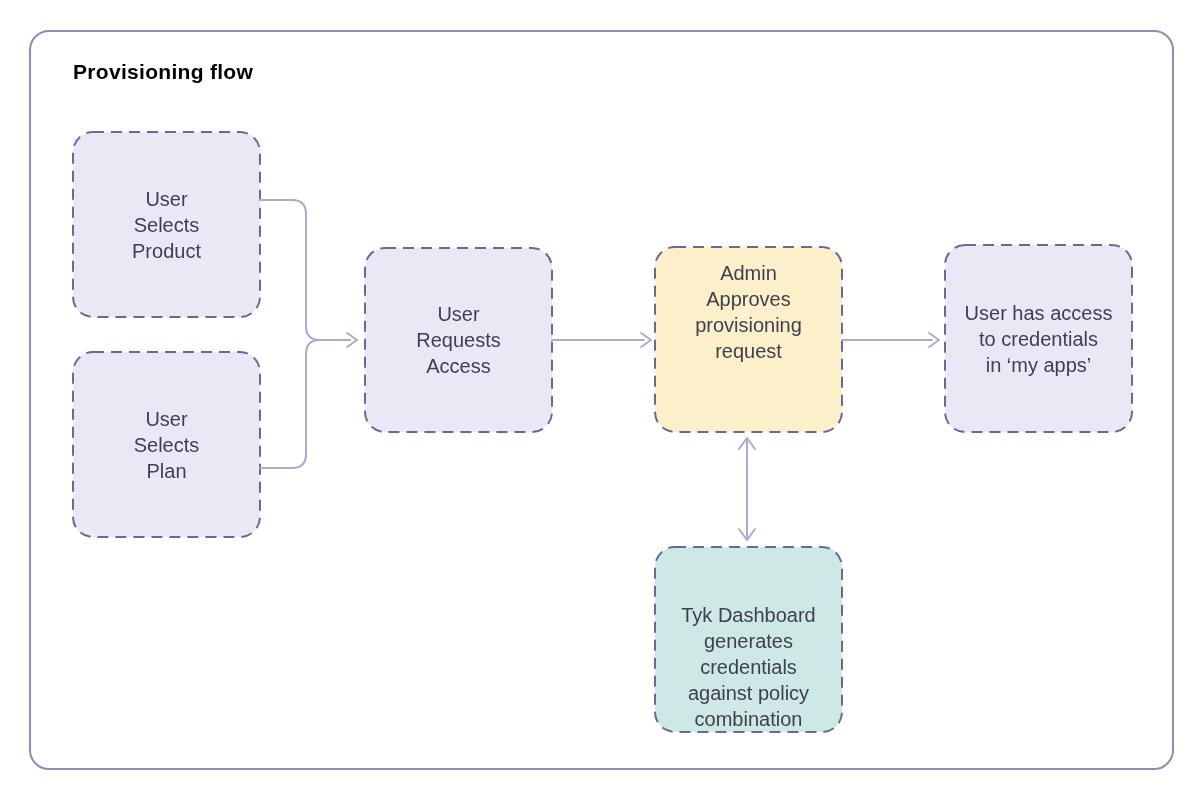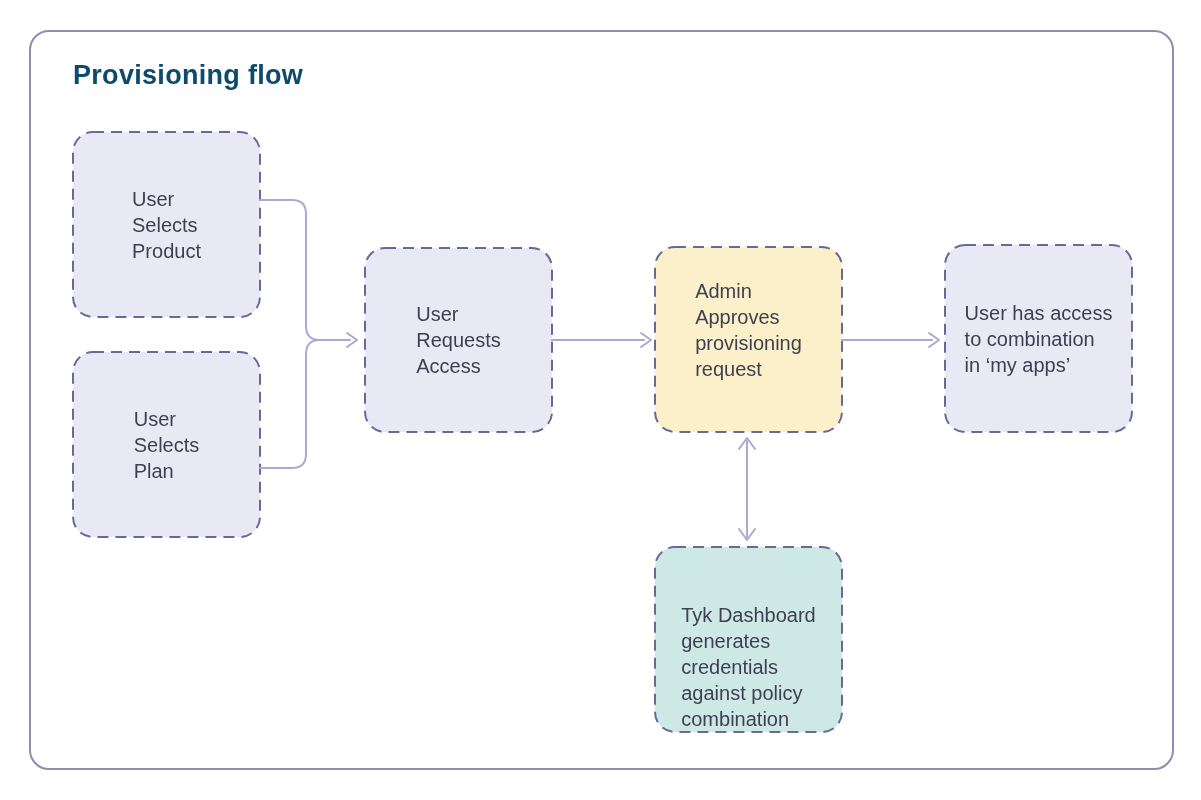--- a/index.html
+++ b/index.html
@@ -22,48 +22,48 @@
     width: 1145px;
     height: 740px;
     box-sizing: border-box;
     border: 2px solid #8D8DB3;
     border-radius: 20px;
   }
   .title {
     position: absolute;
     left: 73px;
     top: 60px;
-    font-size: 27px;
+    font-size: 21px;
     font-weight: 700;
     letter-spacing: 0.3px;
-    color: #0c4a6e;
+    color: #000000;
   }
   .diagram-svg {
     position: absolute;
     left: 0;
     top: 0;
     pointer-events: none;
   }
   .node-label {
     position: absolute;
     box-sizing: border-box;
     display: flex;
     align-items: center;
     justify-content: center;
-    text-align: left;
+    text-align: center;
     white-space: pre-line;
     font-size: 20px;
     line-height: 26px;
     color: #3F3F52;
     padding: 0 8px;
   }
   .n0 { left: 73px;  top: 132px; width: 187px; height: 185px; }
   .n1 { left: 73px;  top: 352px; width: 187px; height: 185px; }
   .n2 { left: 365px; top: 248px; width: 187px; height: 184px; }
-  .n3 { left: 655px; top: 256px; width: 187px; height: 147px; }
+  .n3 { left: 655px; top: 238px; width: 187px; height: 147px; }
   .n4 { left: 945px; top: 245px; width: 187px; height: 187px; }
   .n5 { left: 655px; top: 547px; width: 187px; height: 240px; }
 </style>
 </head>
 <body>
 
 <div class="stage">
 
   <div class="frame"></div>
 
@@ -104,21 +104,21 @@
 Selects
 Plan</div>
   <div class="node-label n2">User
 Requests
 Access</div>
   <div class="node-label n3">Admin
 Approves
 provisioning
 request</div>
   <div class="node-label n4">User has access
-to combination
+to credentials
 in ‘my apps’</div>
   <div class="node-label n5">Tyk Dashboard
 generates
 credentials
 against policy
 combination</div>
 
 </div>
 
 </body></html>

